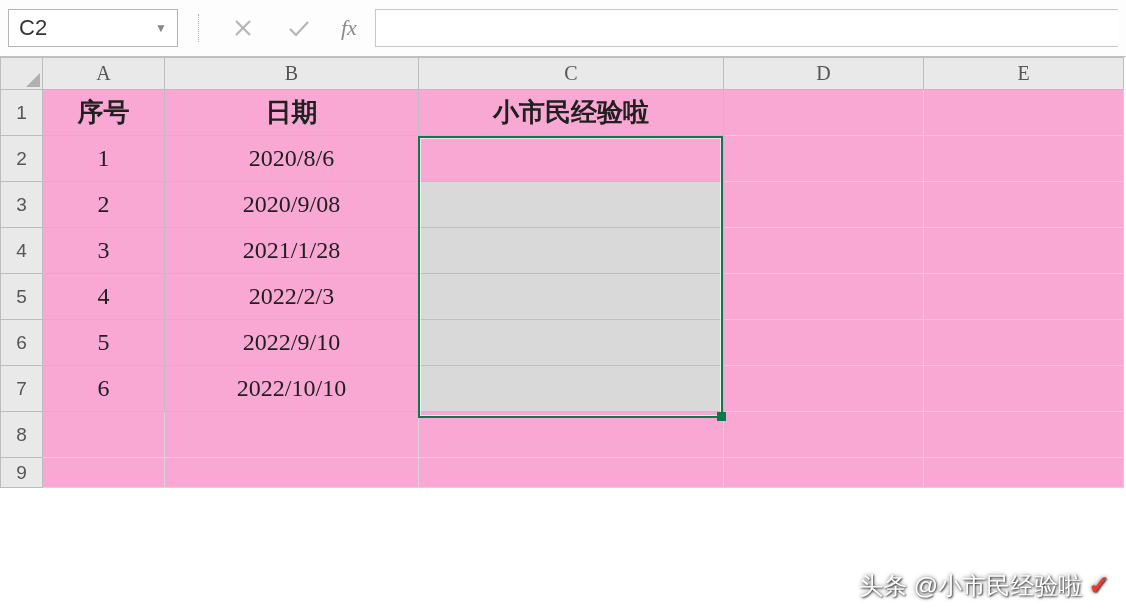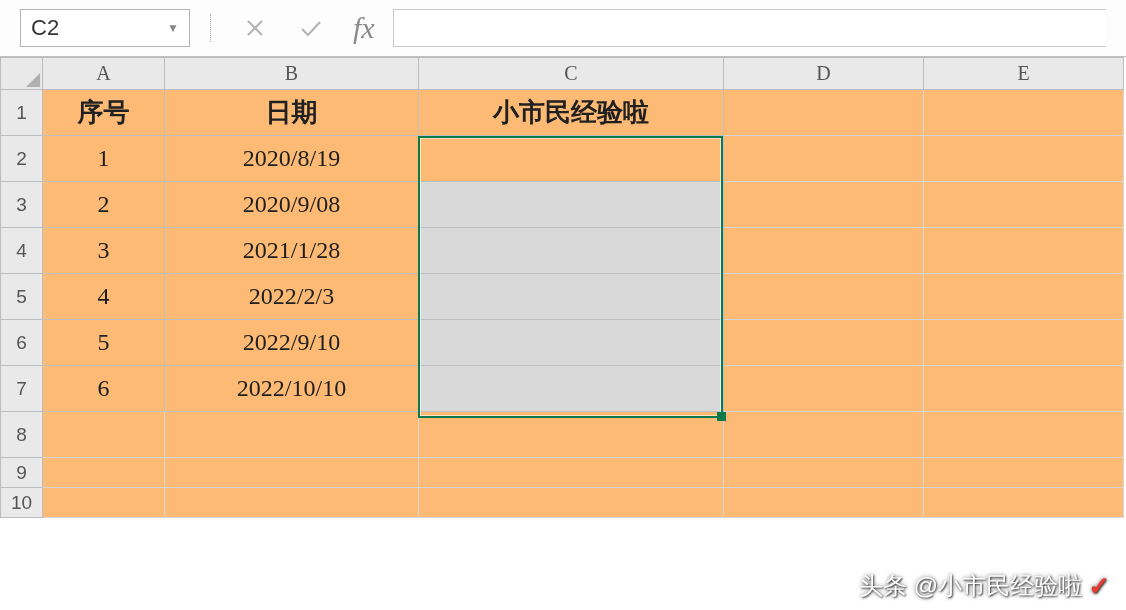--- a/index.html
+++ b/index.html
@@ -10,21 +10,21 @@
     height: 610px;
     overflow: hidden;
     position: relative;
   }
   .formula-bar {
     height: 57px;
     display: flex;
     align-items: center;
     border-bottom: 1.5px solid #c0c0c0;
     background: #fdfdfd;
-    padding: 0 20px;
+    padding: 0 8px;
     gap: 8px;
   }
   .name-box {
     width: 170px;
     height: 38px;
     border: 1.5px solid #b5b5b5;
     background: #ffffff;
     display: flex;
     align-items: center;
     justify-content: space-between;
@@ -41,21 +41,21 @@
     margin: 0 12px;
   }
   .fb-btn {
     width: 36px; height: 36px;
     display: flex; align-items: center; justify-content: center;
     color: #b0b0b0; cursor: pointer;
     margin: 0 6px;
   }
   .fx-label {
     font-style: italic; font-family: "Times New Roman", serif;
-    font-size: 30px; color: #8a8a8a;
+    font-size: 22px; color: #8a8a8a;
     margin: 0 10px;
     cursor: pointer;
   }
   .formula-input {
     flex: 1; height: 38px; border: 1.5px solid #c8c8c8;
     border-right: none;
     background: #fff; padding: 0 10px; font-size: 20px;
   }
   .sheet {
     position: relative;
@@ -93,21 +93,21 @@
     font-size: 19px;
     color: #555;
   }
   td.cell {
     border: 1px solid #d6d6d6;
     height: 46px;
     text-align: center;
     font-size: 24px;
     font-family: "SimSun", "Microsoft YaHei", serif;
     color: #202020;
-    background: #fdba74;
+    background: #f9a8d4;
     padding: 0 4px;
     white-space: nowrap;
   }
   tr.short td.cell, tr.short td.rownum { height: 30px; }
   td.cell.bold { font-weight: bold; font-size: 26px; }
   td.cell.sel-shade { background: #d9d9d9; }
   td.cell.innerborder { border-color: #bfbfbf; }
   .selection-box {
     position: absolute;
     border: 2.5px solid #0a7a4b;
@@ -124,21 +124,21 @@
   }
   .watermark {
     position: absolute;
     right: 16px;
     bottom: 8px;
     text-align: right;
     color: #fff;
     font-family: "Microsoft YaHei", sans-serif;
     text-shadow: 0 0 4px rgba(0,0,0,0.6), 1px 1px 2px rgba(0,0,0,0.7);
   }
-  .watermark .line1 { font-size: 24px; font-weight: 500; display:flex; align-items:flex-end; gap:6px;}
+  .watermark .line1 { font-size: 24px; font-weight: 500; display:flex; align-items:flex-start; gap:6px;}
   .watermark .line2 { font-size: 14px; letter-spacing: 0.5px; color:#f0f0f0;}
   .check { color: #e63b2e; font-weight: bold; font-size: 26px;}
 </style>
 </head>
 <body>
 
 <div class="formula-bar">
   <div class="name-box">
     <span>C2</span>
     <span class="dropdown">▼</span>
@@ -186,21 +186,21 @@
     <td class="rownum">1</td>
     <td class="cell bold innerborder">序号</td>
     <td class="cell bold innerborder">日期</td>
     <td class="cell bold innerborder">小市民经验啦</td>
     <td class="cell"></td>
     <td class="cell"></td>
   </tr>
   <tr>
     <td class="rownum">2</td>
     <td class="cell innerborder">1</td>
-    <td class="cell innerborder">2020/8/19</td>
+    <td class="cell innerborder">2020/8/6</td>
     <td class="cell innerborder"></td>
     <td class="cell"></td>
     <td class="cell"></td>
   </tr>
   <tr>
     <td class="rownum">3</td>
     <td class="cell innerborder">2</td>
     <td class="cell innerborder">2020/9/08</td>
     <td class="cell innerborder sel-shade"></td>
     <td class="cell"></td>
@@ -241,28 +241,20 @@
   <tr>
     <td class="rownum">8</td>
     <td class="cell"></td>
     <td class="cell"></td>
     <td class="cell"></td>
     <td class="cell"></td>
     <td class="cell"></td>
   </tr>
   <tr class="short">
     <td class="rownum">9</td>
-    <td class="cell"></td>
-    <td class="cell"></td>
-    <td class="cell"></td>
-    <td class="cell"></td>
-    <td class="cell"></td>
-  </tr>
-  <tr class="short">
-    <td class="rownum">10</td>
     <td class="cell"></td>
     <td class="cell"></td>
     <td class="cell"></td>
     <td class="cell"></td>
     <td class="cell"></td>
   </tr>
 </tbody>
     </table>
 
 <div class="selection-box" style="left:418px; top:79px; width:305px; height:282px;">

